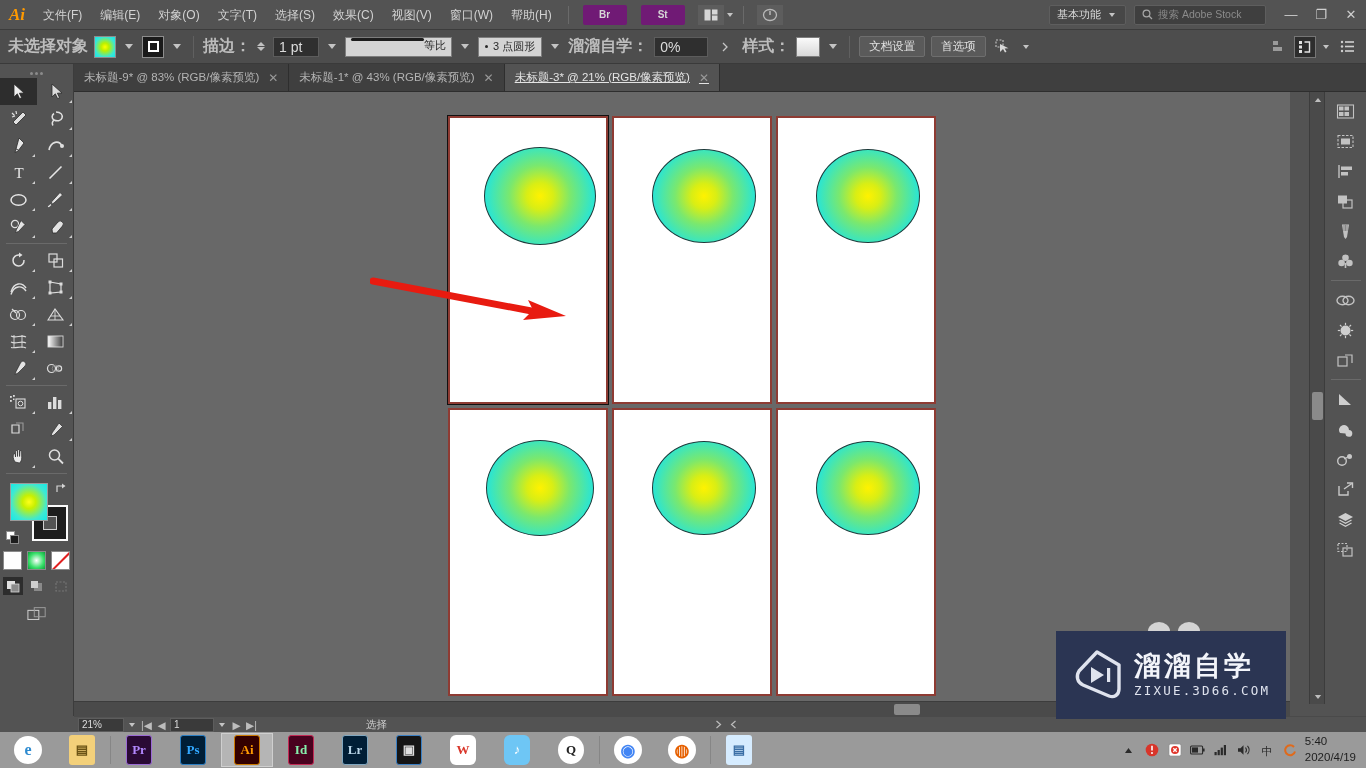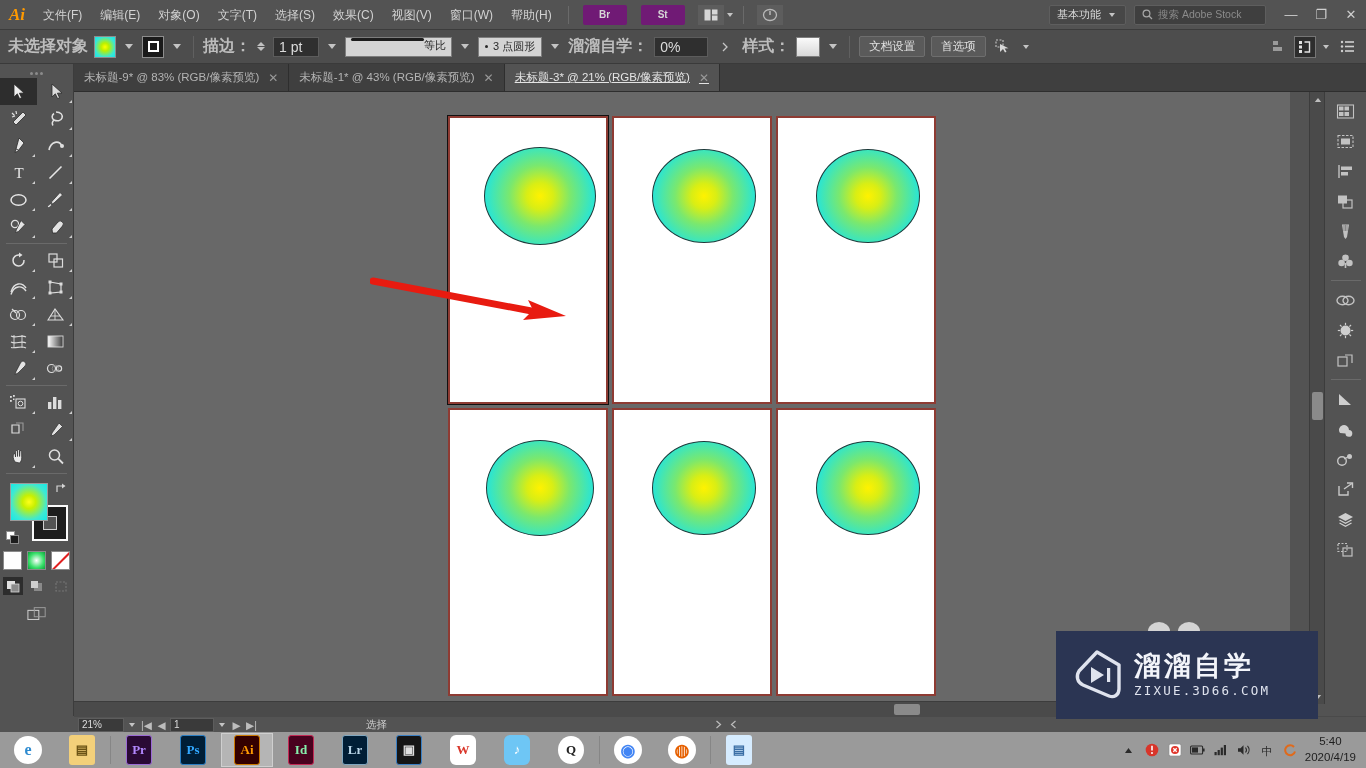--- a/index.html
+++ b/index.html
@@ -253,21 +253,21 @@
   }
   .sb-btn { width: 13px; height: 14px; display: flex; align-items: center; justify-content: center; color: #bdbdbd; }
   .sb-page {
     background: #3a3a3a; border: 1px solid #5d5d5d; height: 14px; width: 44px;
     padding: 0 3px; line-height: 12px; color: #ddd; font-size: 10px;
   }
   .sb-tool { margin-left: 4px; font-size: 10.5px; color: #cfcfcf; }
 
   
   .watermark {
-    position: absolute; left: 1056px; top: 631px; width: 262px; height: 88px;
+    position: absolute; left: 1056px; top: 631px; width: 230px; height: 88px;
     background: #2b3553; display: flex; align-items: center; gap: 10px; padding: 0 14px;
     z-index: 20;
   }
   .wm-logo { width: 54px; height: 54px; flex: none; }
   .wm-text { display: flex; flex-direction: column; gap: 3px; }
   .wm-title { font-size: 27px; color: #f2f4fa; letter-spacing: 3px; font-weight: bold; line-height: 1; }
   .wm-sub { font-size: 12.5px; color: #dfe3ee; letter-spacing: 2.2px; font-family: "DejaVu Sans Mono", monospace; }
   .wm-ears { position: absolute; left: 1148px; top: 622px; display: flex; gap: 8px; z-index: 19; }
   .wm-ears i { width: 22px; height: 18px; background: #d4d4d4; border-radius: 50% 50% 0 0; }
 
@@ -286,21 +286,21 @@
   .app-tile {
     width: 26px; height: 30px; border-radius: 3px;
     display: flex; align-items: center; justify-content: center;
     font-size: 13px; font-weight: bold; font-family: "Liberation Serif", serif;
   }
   .tray {
     margin-left: auto; display: flex; align-items: center; gap: 7px;
     padding-right: 8px; color: #2a2a2a;
   }
   .tray-ico { width: 16px; height: 16px; display: flex; align-items: center; justify-content: center; font-size: 12px; }
-  .clock { display: flex; flex-direction: column; align-items: center; font-size: 11.5px; color: #1e1e1e; line-height: 1.35; }
+  .clock { display: flex; flex-direction: column; align-items: flex-start; font-size: 11.5px; color: #1e1e1e; line-height: 1.35; }
 </style>
 </head>
 <body>
 
 <div id="app">
 
   <div class="menubar">
     <div class="ai-logo">Ai</div>
     <div class="menu-item">文件(F)</div>
     <div class="menu-item">编辑(E)</div>

